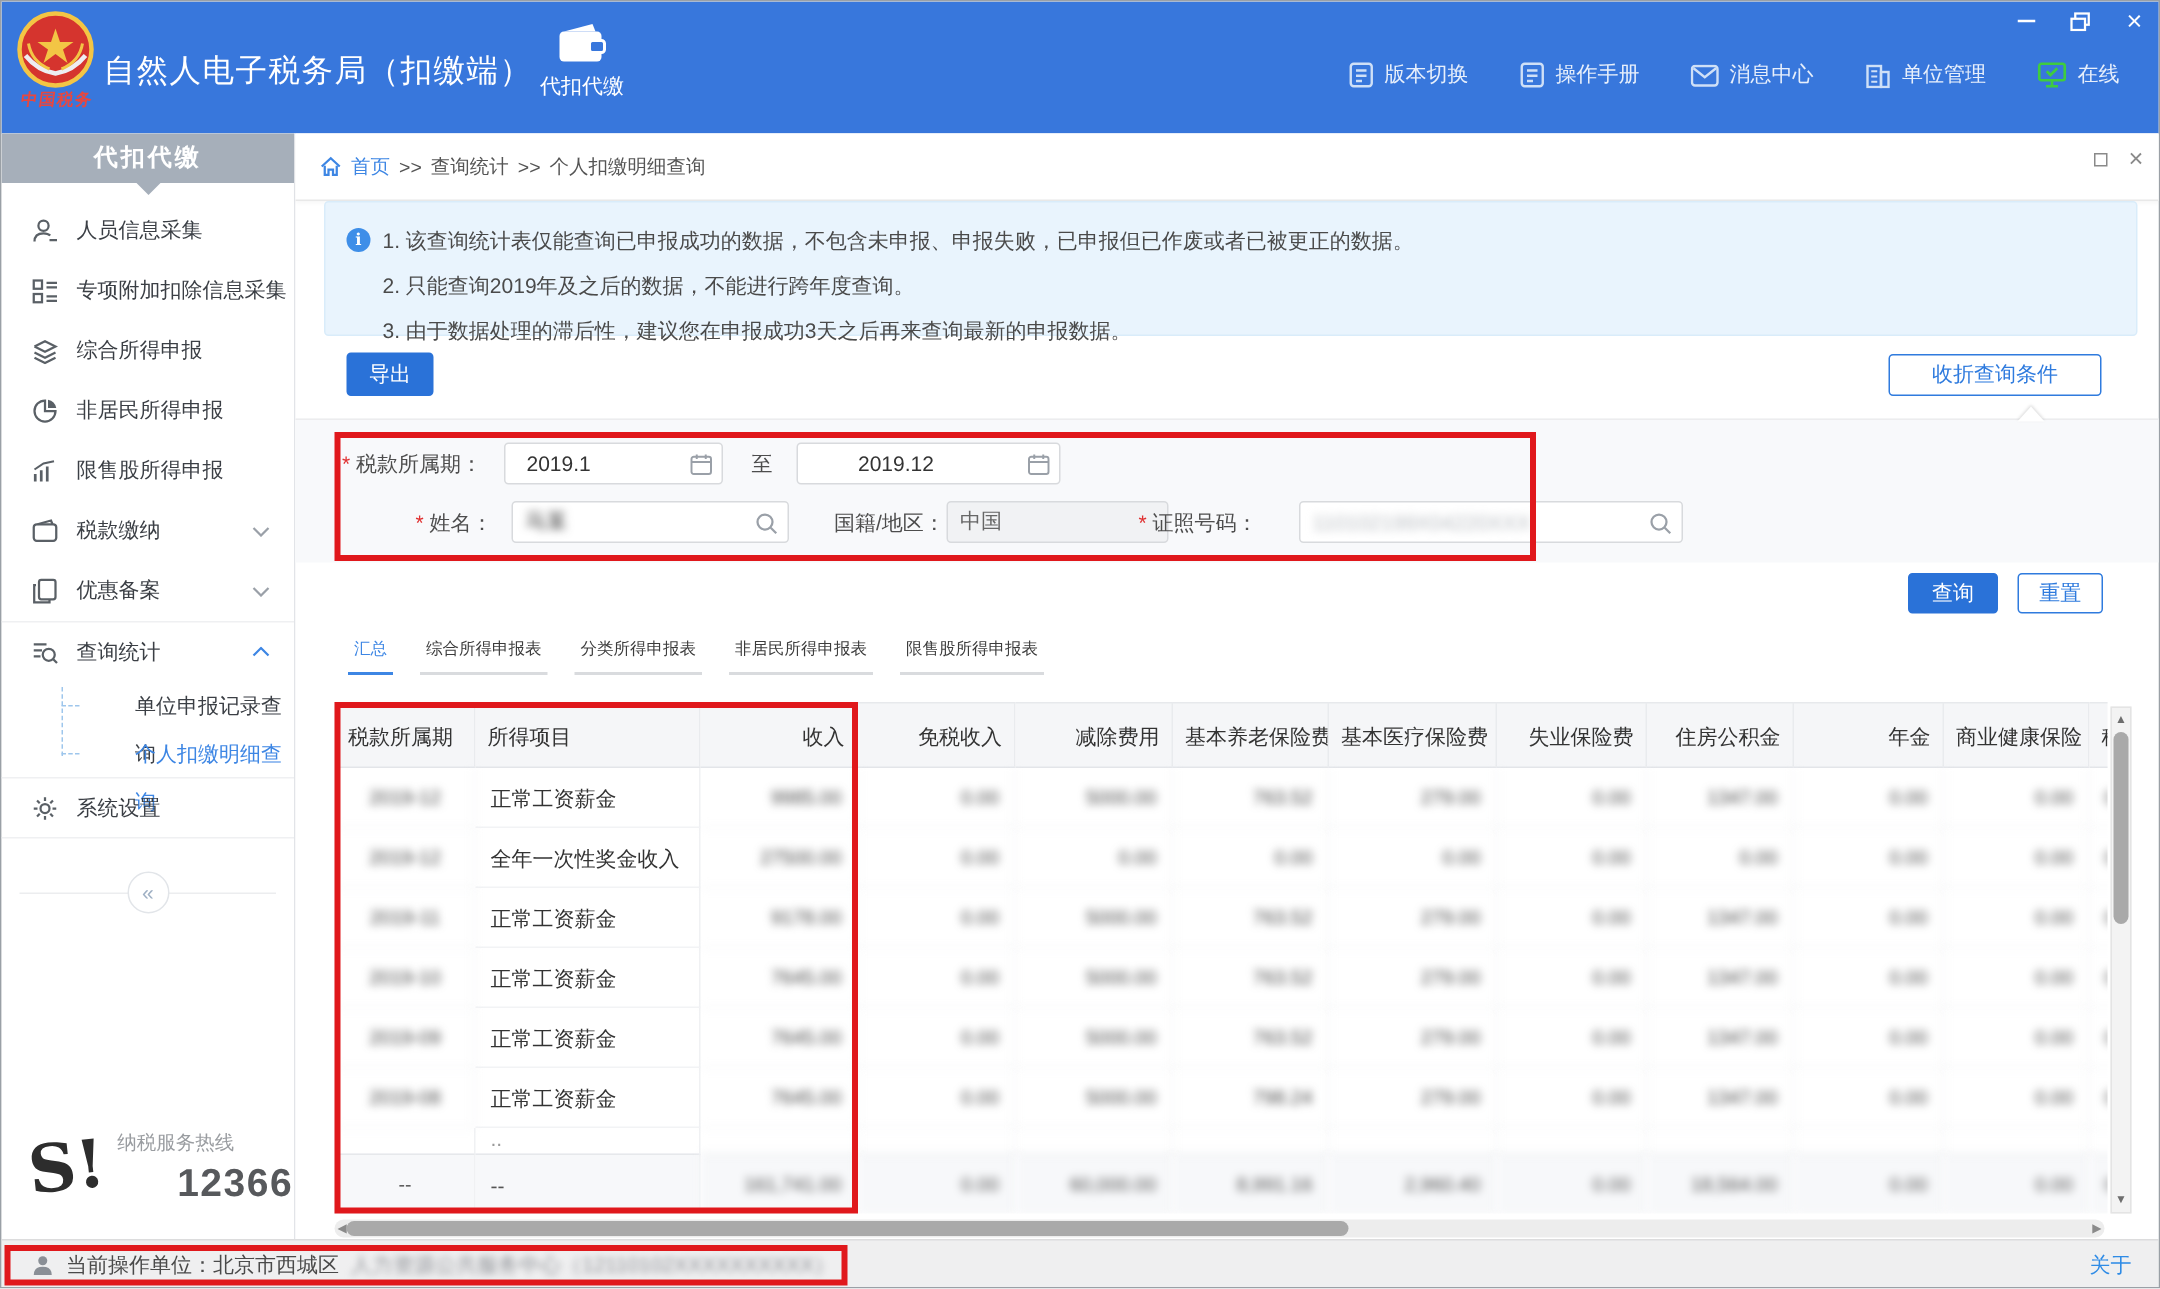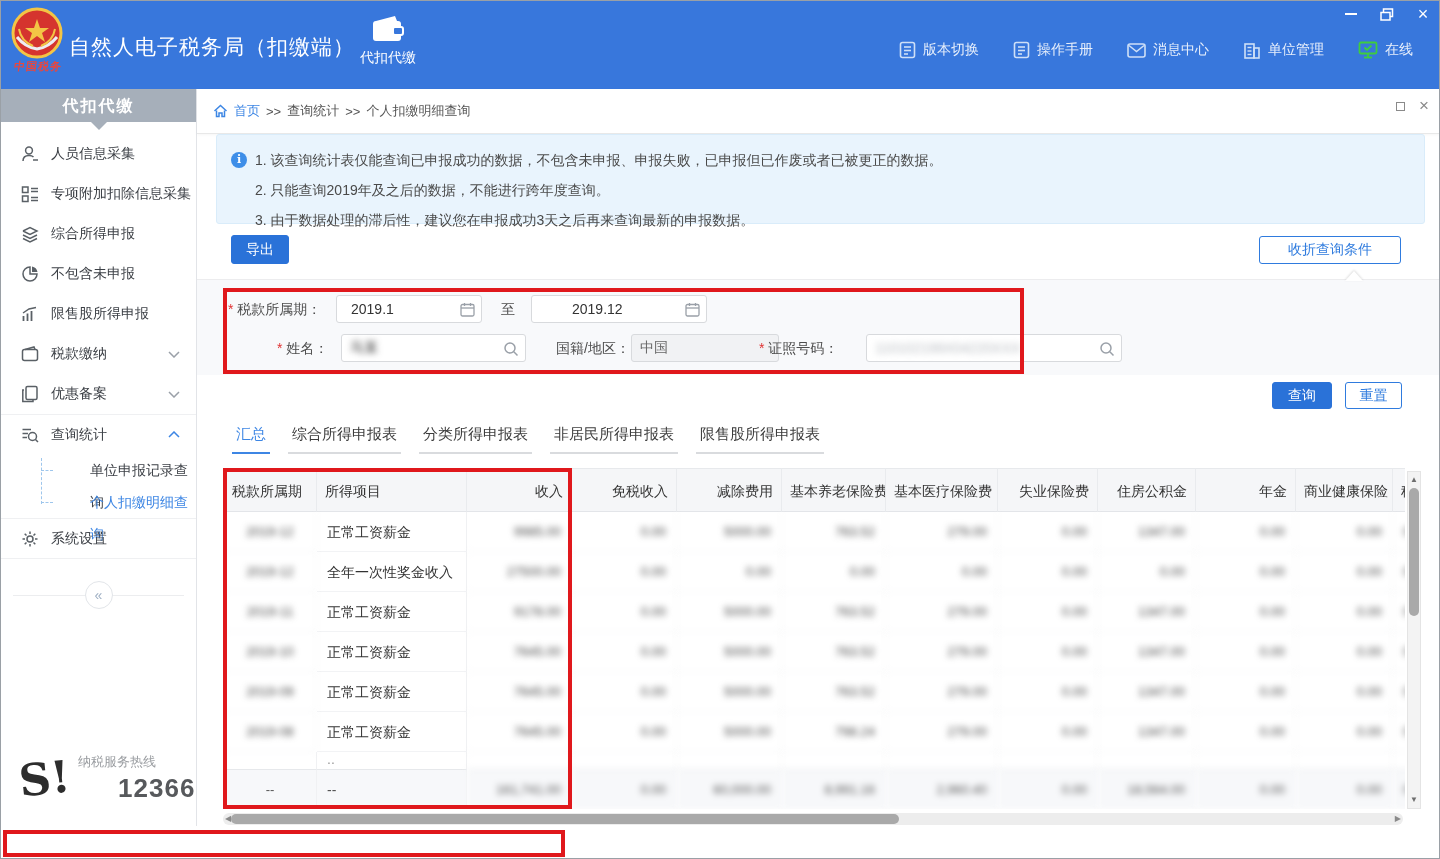--- a/index.html
+++ b/index.html
@@ -65,21 +65,21 @@
   .req:before { content:"* "; color:#E03131; }
   .fld { position:absolute; height:28px; background:#fff; border:1px solid #D8DADD; border-radius:3px; display:flex; align-items:center; padding:0 26px 0 8px; font-size:14px; color:#333; }
   .fld.disabled { background:#F1F2F4; color:#666;align-items:center; }
   .fld .ficon { position:absolute; right:6px; top:6px; }
   .blur { filter:blur(3px); }
   .blur-soft { filter:blur(2.5px); }
 
   .query-btn { position:absolute; left:1075px; top:293px; width:60px; height:27px; }
   .reset-btn { position:absolute; left:1148px; top:293px; width:57px; height:27px; }
 
-  .tabs { position:absolute; left:35px; top:336px; display:flex; gap:18px; font-size:15px; }
+  .tabs { position:absolute; left:35px; top:336px; display:flex; gap:18px; font-size:11px; }
   .tab { padding:0 4px 8px 4px; border-bottom:2px solid #D9DBDE; color:#3c3c3c; cursor:pointer; white-space:nowrap; }
   .tab.active { color:#3D86E4; border-bottom-color:#3D86E4; }
 
   
   .tbl-wrap { position:absolute; left:26px; top:379px; width:1182px; height:341px; overflow:hidden; border-left:1px solid #EDEEF0; }
   .tgrid { display:grid; grid-template-columns:93px 150px 105px 105px 105px 104px 112px 100px 98px 100px 97px 40px; width:1209px; }
   .th { height:44px; line-height:44px; background:#F5F6F8; border-right:1px solid #E9EBEE; border-top:1px solid #E7E9EC; border-bottom:1px solid #E3E5E9; padding:0 8px; font-size:14px; color:#333; white-space:nowrap; overflow:hidden; }
   .td { height:40px; line-height:40px; border-right:1px solid #F0F1F3; border-bottom:1px solid #F2F3F5; padding:0 10px; font-size:13px; color:#4a4a4a; white-space:nowrap; overflow:hidden; }
   .tr-partial .td { height:17px; line-height:14px; border-bottom:none; color:#9a9a9a; }
   .tr-sum .td { background:#F7F8FA; border-top:1px solid #E6E8EB; color:#555; }
@@ -227,21 +227,21 @@
           <polyline points="2,13.5 9,17 16,13.5" fill="none" stroke="#5a6066" stroke-width="1.5"></polyline>
         </svg>
         <span>综合所得申报</span>
       </div>
 
       <div class="m-item">
         <svg width="18" height="18" viewBox="0 0 18 18">
           <path d="M9 2 A7 7 0 1 0 16 9 L9 9 Z" fill="none" stroke="#5a6066" stroke-width="1.5"></path>
           <path d="M11 1.5 A7 7 0 0 1 16.5 7 L11 7 Z" fill="#5a6066"></path>
         </svg>
-        <span>不包含未申报</span>
+        <span>非居民所得申报</span>
       </div>
 
 
       <div class="m-item">
         <svg width="18" height="18" viewBox="0 0 18 18">
           <line x1="2.5" y1="16" x2="2.5" y2="11" stroke="#5a6066" stroke-width="1.8"></line>
           <line x1="6.5" y1="16" x2="6.5" y2="8.5" stroke="#5a6066" stroke-width="1.8"></line>
           <line x1="10.5" y1="16" x2="10.5" y2="6" stroke="#5a6066" stroke-width="1.8"></line>
           <polyline points="2,8 8,4 15,2.5" fill="none" stroke="#5a6066" stroke-width="1.4"></polyline>
         </svg>
@@ -540,18 +540,27 @@
       <div class="thumb"></div>
       <span class="arr" style="bottom:1px;">▼</span>
     </div>
     <div class="hscroll">
       <span class="harr" style="left:2px;">◀</span>
       <div class="thumb"></div>
       <span class="harr" style="right:2px;">▶</span>
     </div>
   </div>
 
+  <div class="statusbar">
+    <svg width="15" height="15" viewBox="0 0 15 15">
+      <circle cx="7.5" cy="4.5" r="3" fill="#8a8f96"></circle>
+      <path d="M1.5 14 Q1.5 8.5 7.5 8.5 Q13.5 8.5 13.5 14 Z" fill="#8a8f96"></path>
+    </svg>
+    <span>当前操作单位：北京市西城区</span>
+    <span class="blur-soft" style="color:#8d9095;">人力资源公共服务中心（12110102XXXXXXXXXX）</span>
+    <span class="about">关于</span>
+  </div>
 
   <div class="redbox rb-filters"></div>
   <div class="redbox rb-table"></div>
   <div class="redbox rb-status"></div>
 
 </div>
 
 </body></html>

